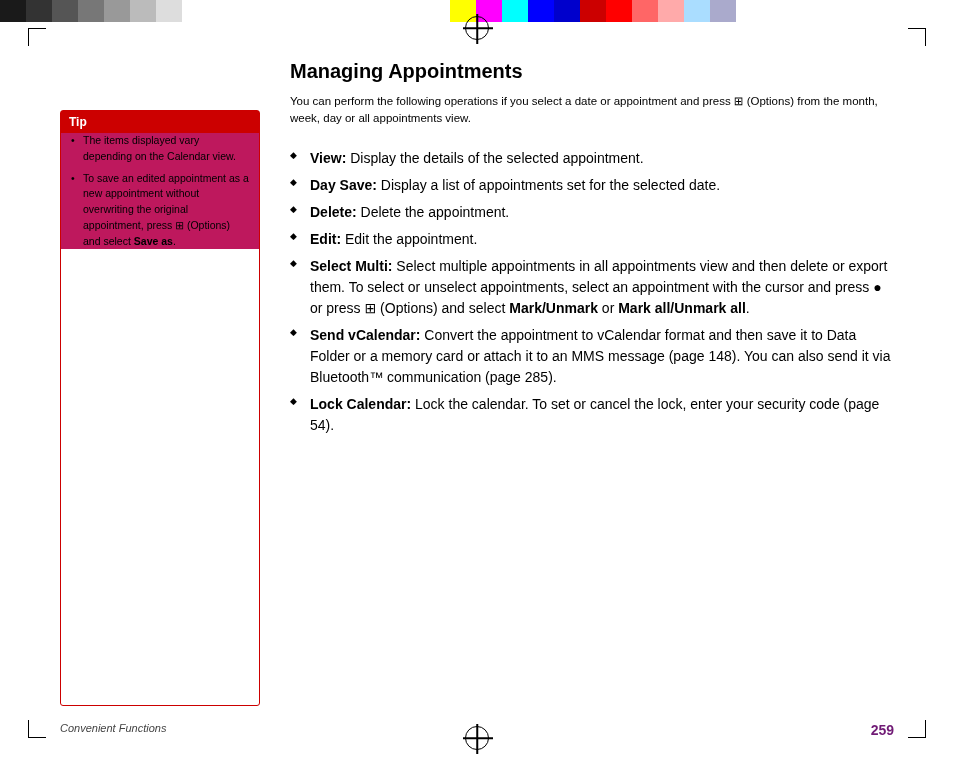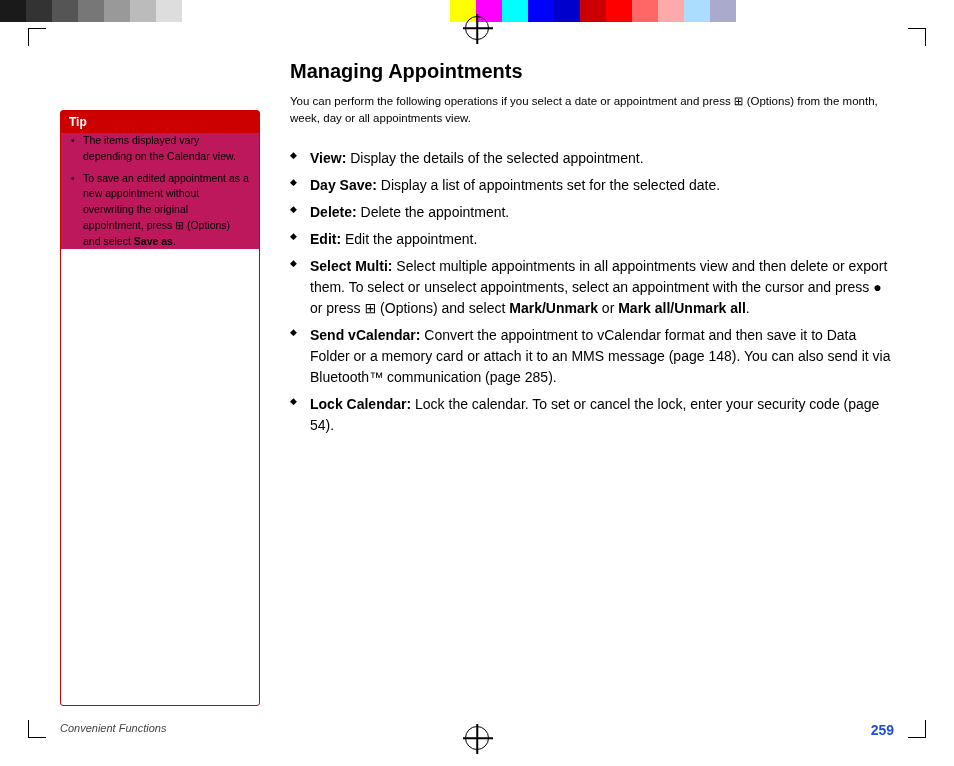--- a/index.html
+++ b/index.html
@@ -194,21 +194,21 @@
 
     .footer-left {
       font-style: italic;
       font-size: 11px;
       color: #444;
     }
 
     .footer-right {
       font-size: 14px;
       font-weight: bold;
-      color: #1d4ed8;
+      color: #701a75;
     }
   </style>
 </head>
 <body>
 
 <div class="color-bar-top">
   <div class="left-section" id="left-bars">
       <div class="cb" style="background-color: rgb(26, 26, 26); width: 26px;"></div>
       <div class="cb" style="background-color: rgb(51, 51, 51); width: 26px;"></div>
       <div class="cb" style="background-color: rgb(85, 85, 85); width: 26px;"></div>

